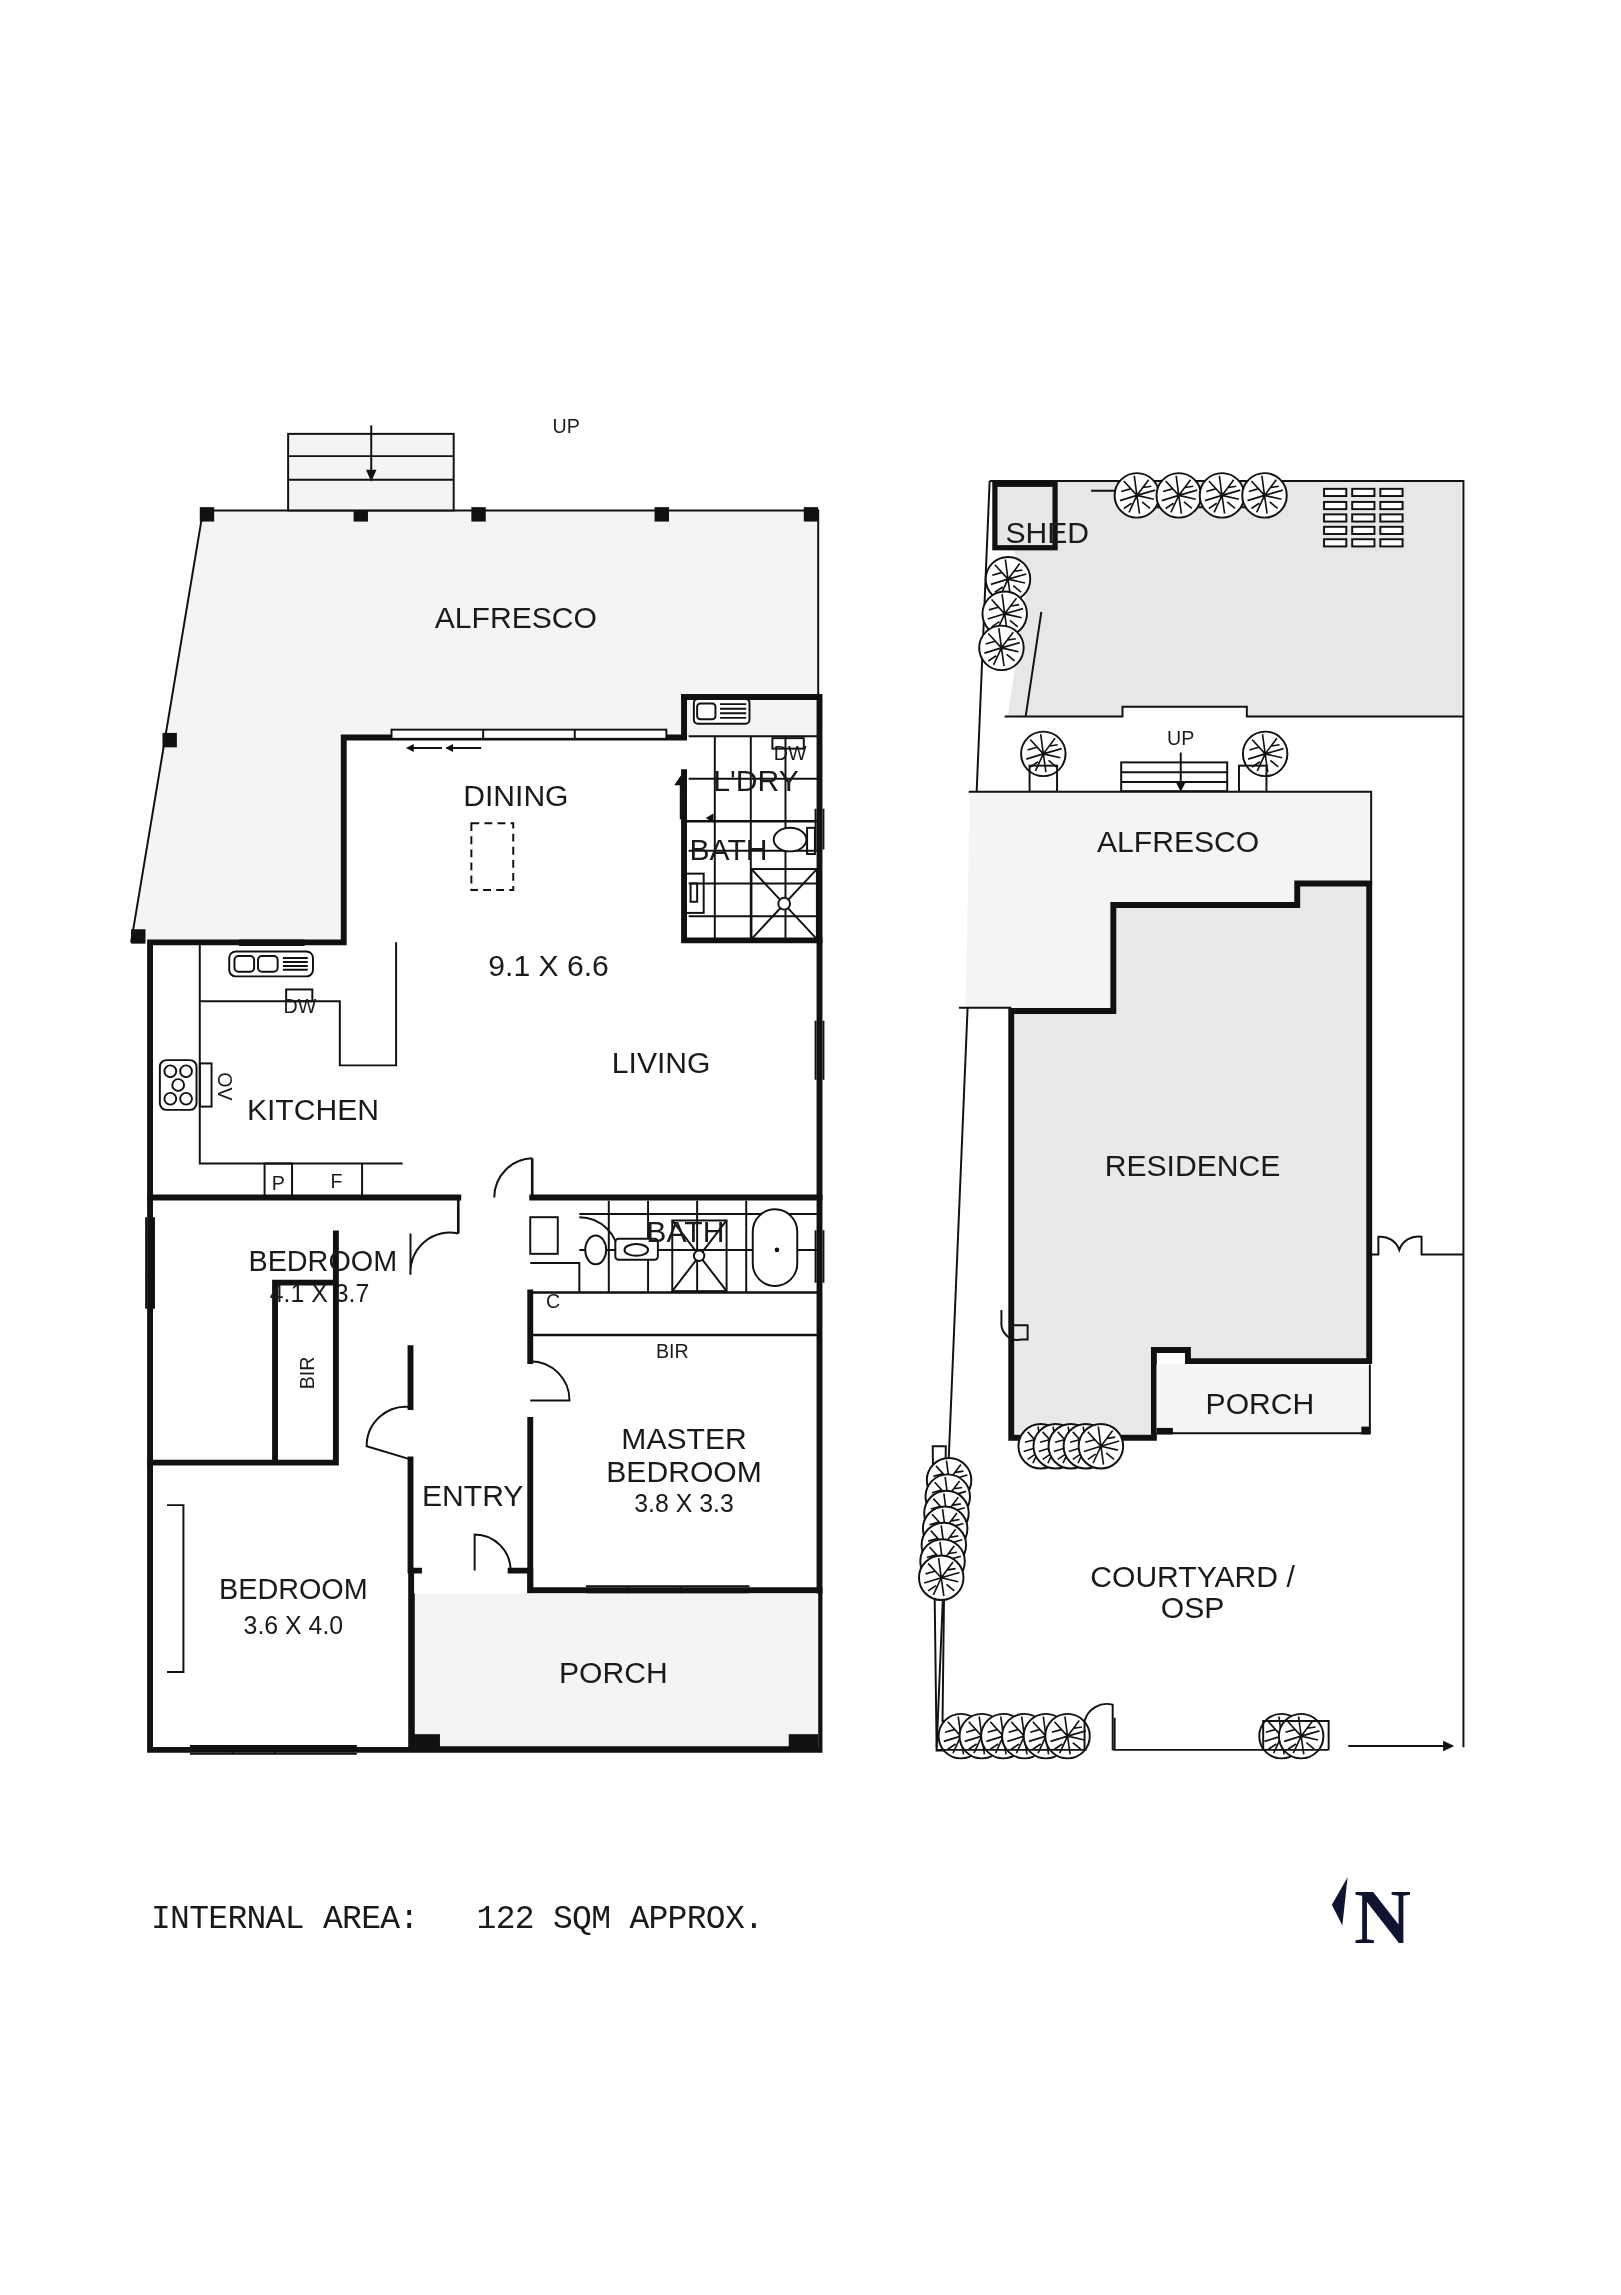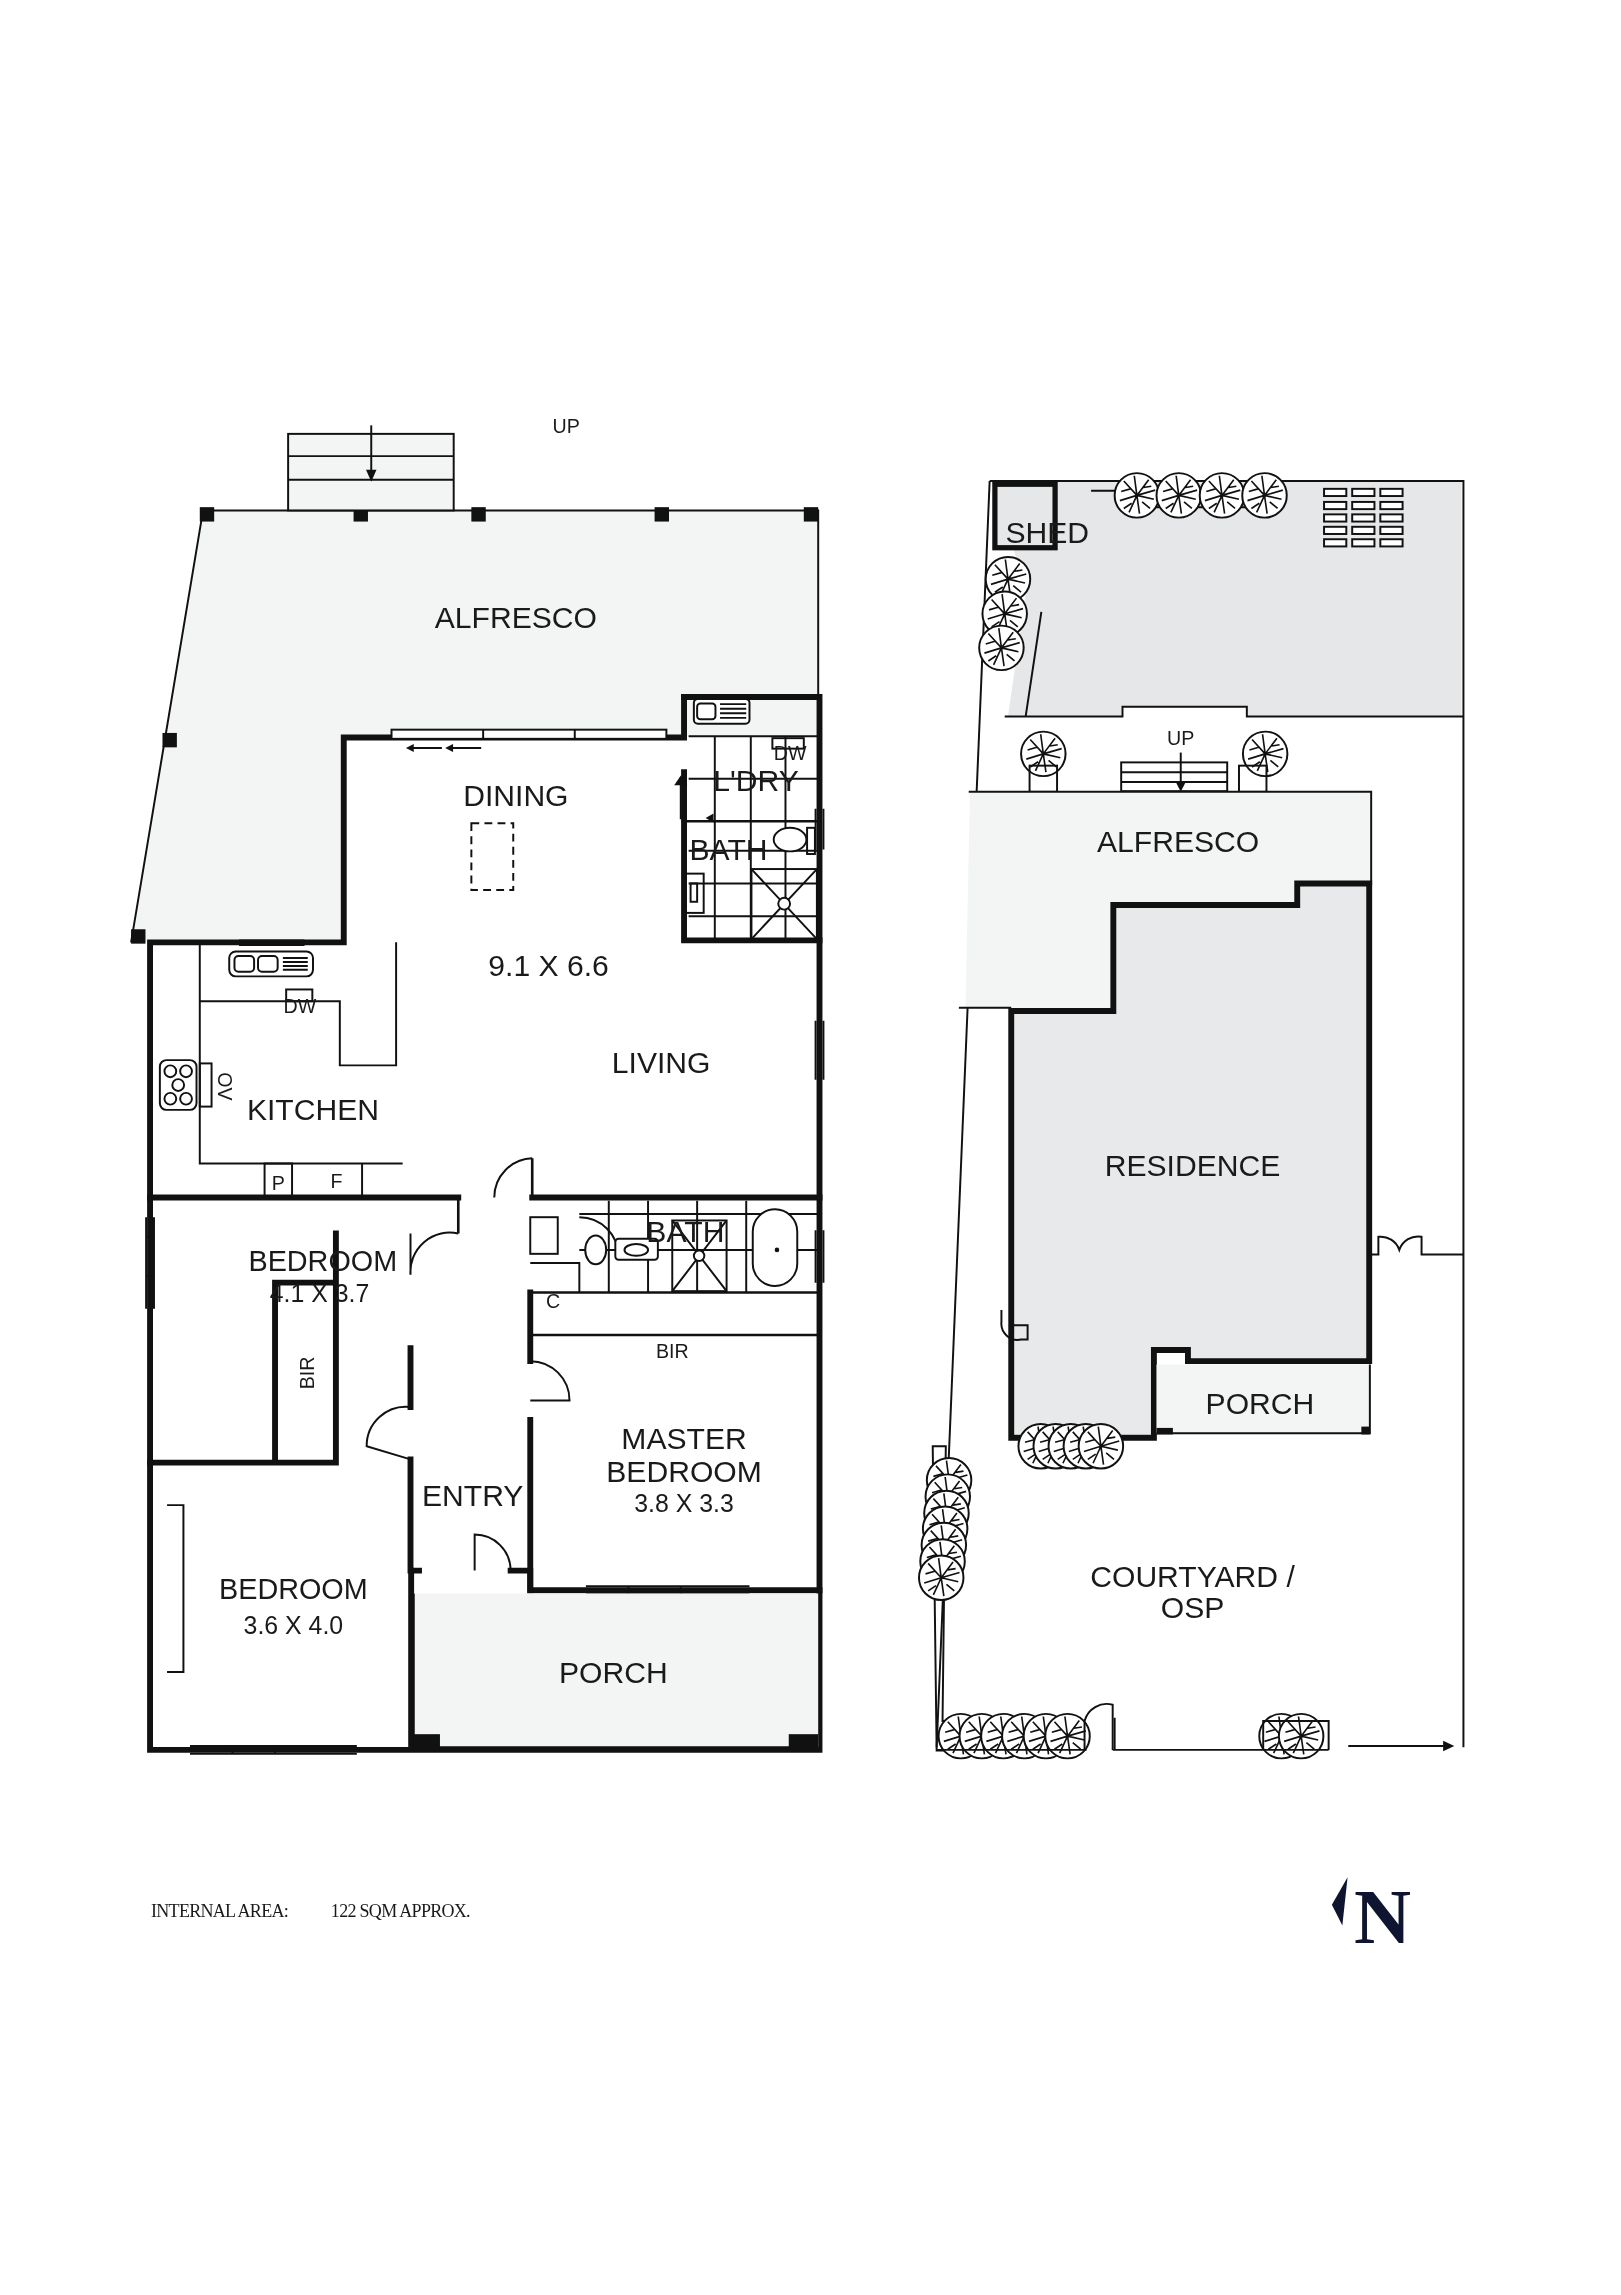--- a/index.html
+++ b/index.html
@@ -8,21 +8,21 @@
   .lbl { font-family: "Liberation Sans", sans-serif; fill: #1a1a1a; text-anchor: middle; }
   .lbl-lg { font-size: 46px; }
   .lbl-md { font-size: 38px; }
   .lbl-sm { font-size: 30px; }
   .wall { stroke: #111; stroke-width: 9; fill: none; stroke-linecap: square; }
   .thin { stroke: #111; stroke-width: 3; fill: none; }
   .med { stroke: #111; stroke-width: 4; fill: none; }
   .outdoor { fill: #f3f4f4; }
   .site-grey { fill: #e6e7e8; }
   .res-grey { fill: #e8e9ea; }
-  .footer { position: absolute; left: 151px; top: 1901px; font-family: Liberation Serif, serif; font-size: 18px; color: #1a1a1a; letter-spacing: -0.7px; }
+  .footer { position: absolute; left: 151px; top: 1901px; font-family: Liberation Mono, monospace; font-size: 33px; color: #1a1a1a; letter-spacing: -0.7px; }
   .footer span { display: inline-block; }
   .footer .val { margin-left: 39px; }
   .north { position: absolute; left: 1316px; top: 1872px; width: 105px; height: 85px; }
   .north-n { position: absolute; left: 1354px; top: 1877px; font-family: "Liberation Serif", serif; font-weight: bold; font-size: 79px; color: #0f1530; line-height: 1; }
 </style>
 </head>
 <body>
 
 <svg id="plan" viewBox="0 0 2478 3507" xmlns="http://www.w3.org/2000/svg">
   <defs>

